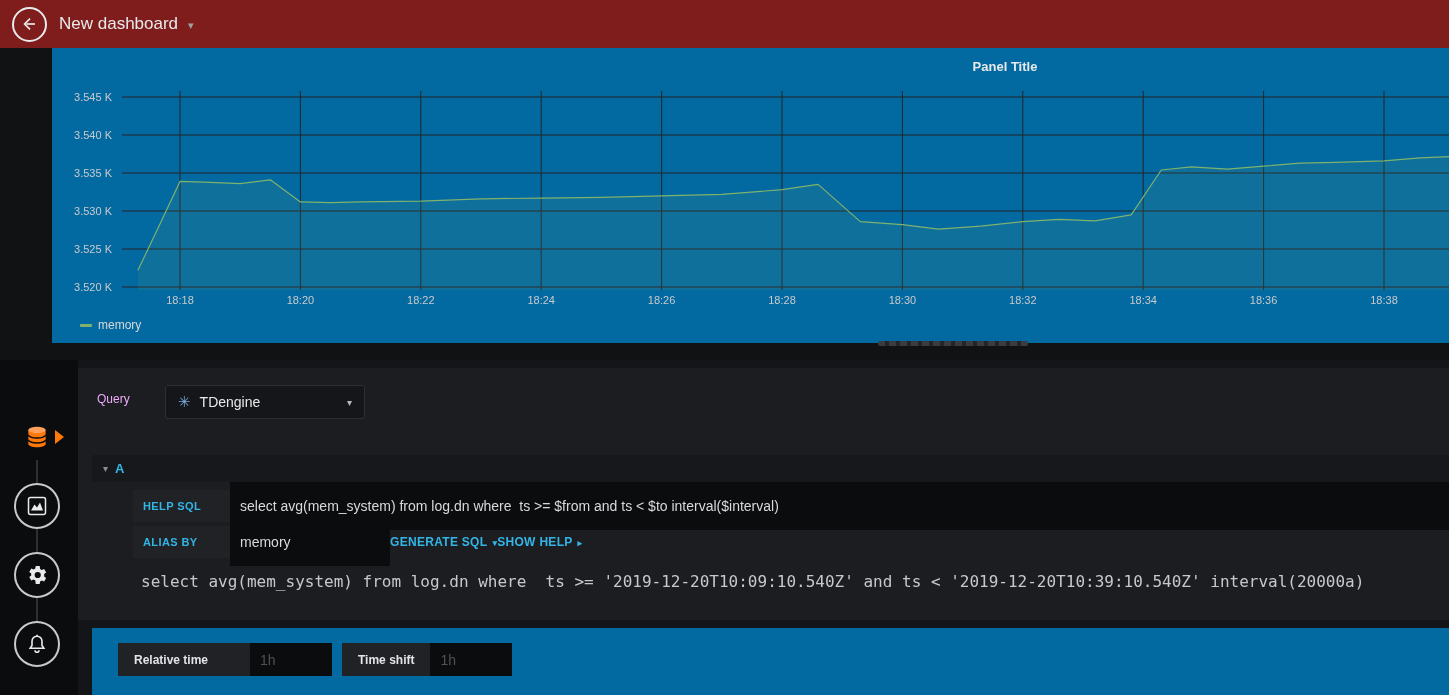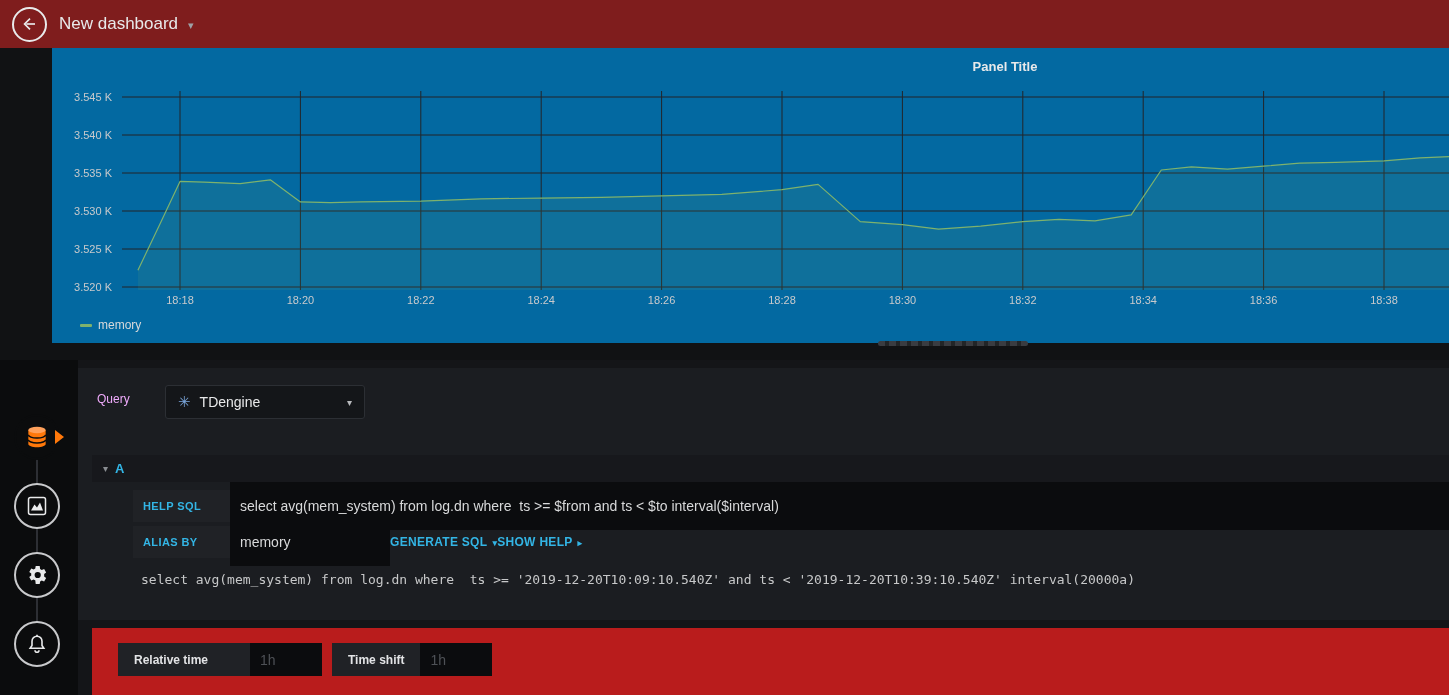--- a/index.html
+++ b/index.html
@@ -95,32 +95,32 @@
   .alias-input { width:160px; flex:0 0 auto; }
   .blue-btn {
     background:transparent; border:none; cursor:pointer;
     color:#33b5e5; font-weight:700; font-size:12px; letter-spacing:.3px;
     display:flex; align-items:center; gap:5px; margin-left:0;
     font-family:"Liberation Sans", sans-serif;
   }
   .btn-caret { font-size:9px; padding-top:1px; }
   .sql-preview {
     margin-top:14px; padding-left:8px;
-    font-family:"DejaVu Sans Mono", monospace; font-size:13px; color:#c7c8c9;
+    font-family:"DejaVu Sans Mono", monospace; font-size:16px; color:#c7c8c9;
     white-space:pre;
   }
 
-  .time-panel { position:absolute; left:14px; right:0; top:268px; bottom:0; background:#b91c1c; }
+  .time-panel { position:absolute; left:14px; right:0; top:268px; bottom:0; background:#0369a1; }
   .time-row { position:absolute; left:26px; top:15px; display:flex; align-items:center; height:33px; }
   .time-label {
     height:33px; background:#202226; color:#e3e4e6; font-size:12px; font-weight:700;
     display:flex; align-items:center; padding:0 16px; flex:0 0 auto;
   }
   .rel-label { width:132px; }
-  .time-input { width:72px; height:33px; flex:0 0 auto; }
+  .time-input { width:82px; height:33px; flex:0 0 auto; }
   .shift-label { margin-left:10px; }
 </style>
 </head>
 <body>
 
 <div class="screen">
 
   <header class="topbar">
     <button class="back-btn">
       <svg width="20" height="20" viewBox="0 0 24 24">

